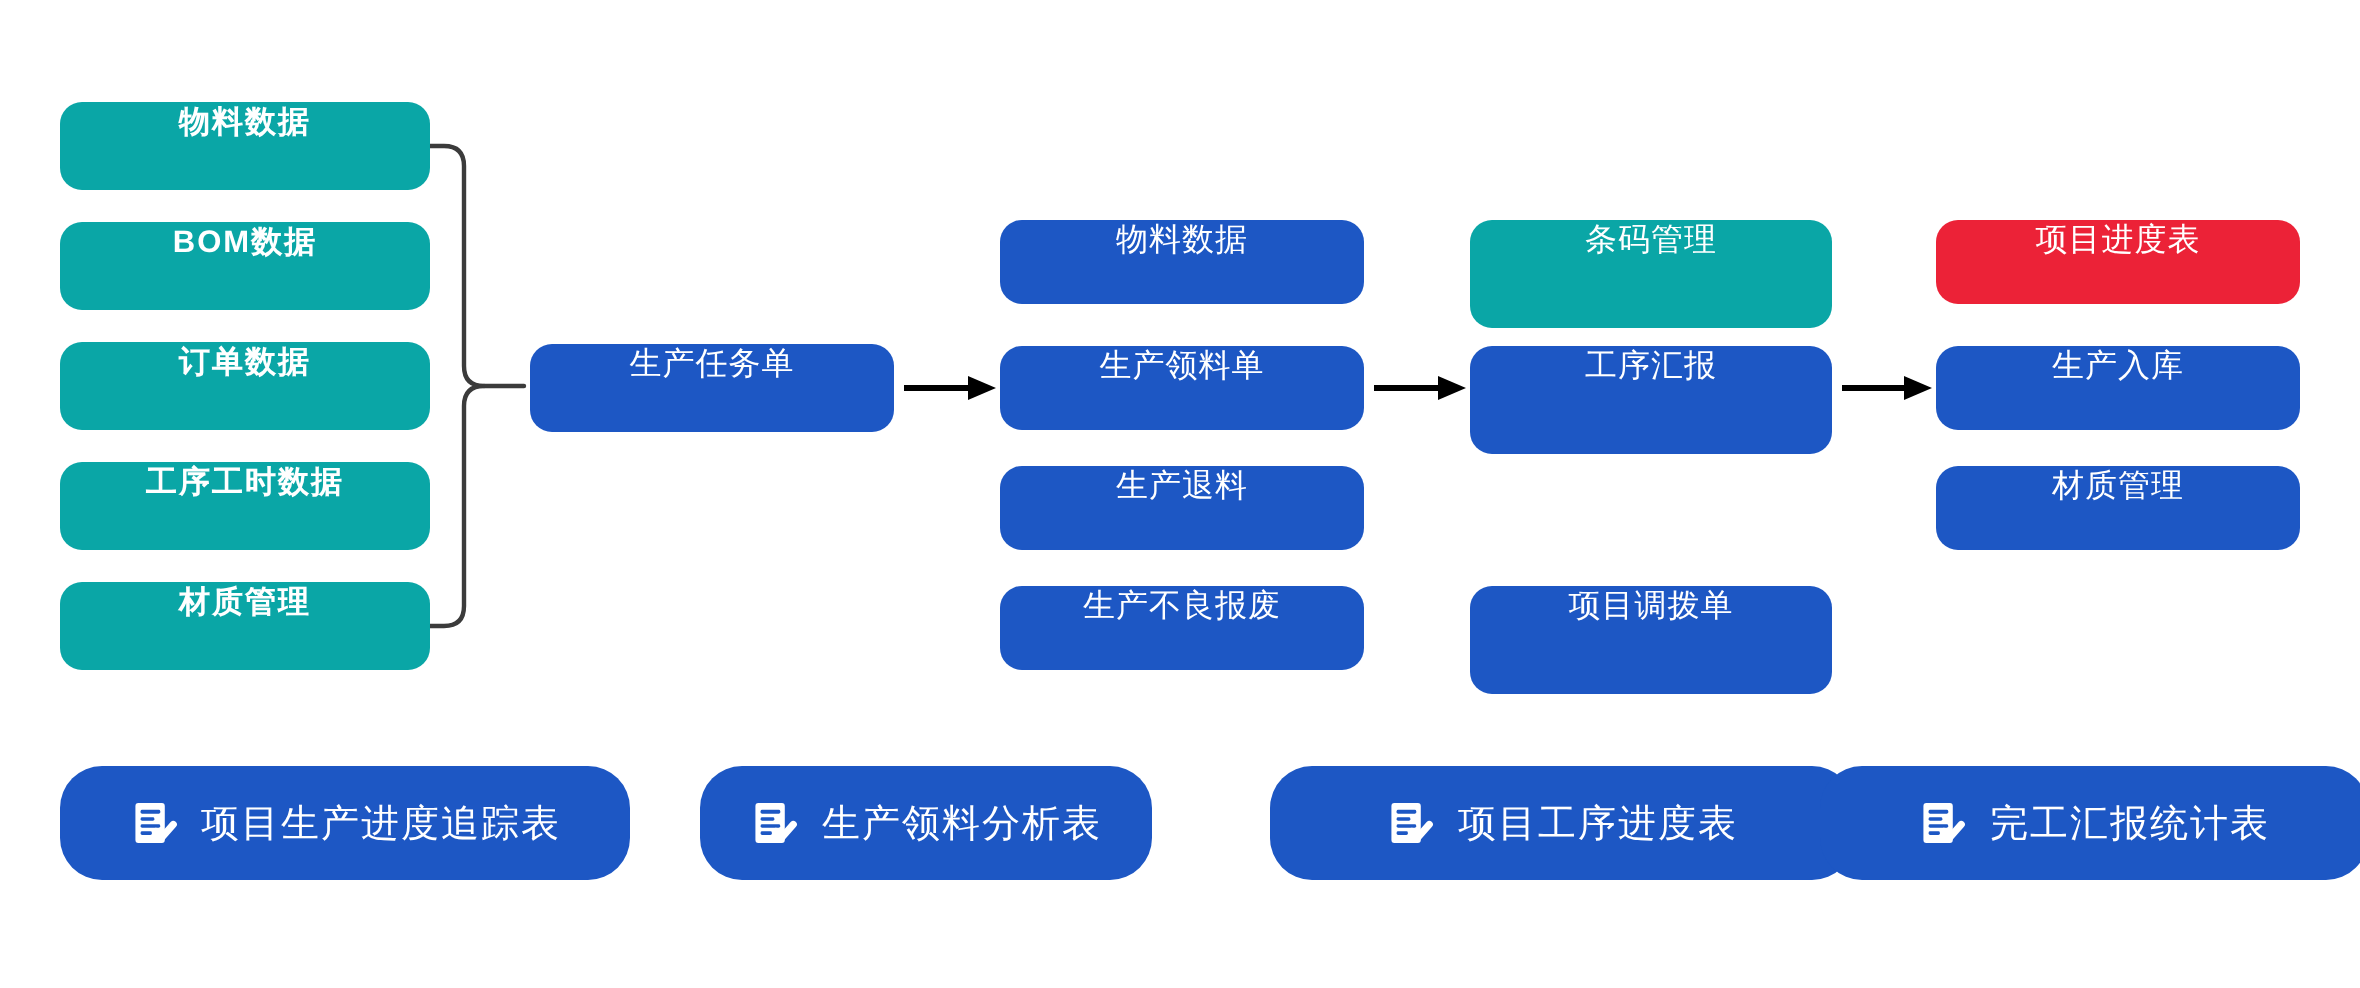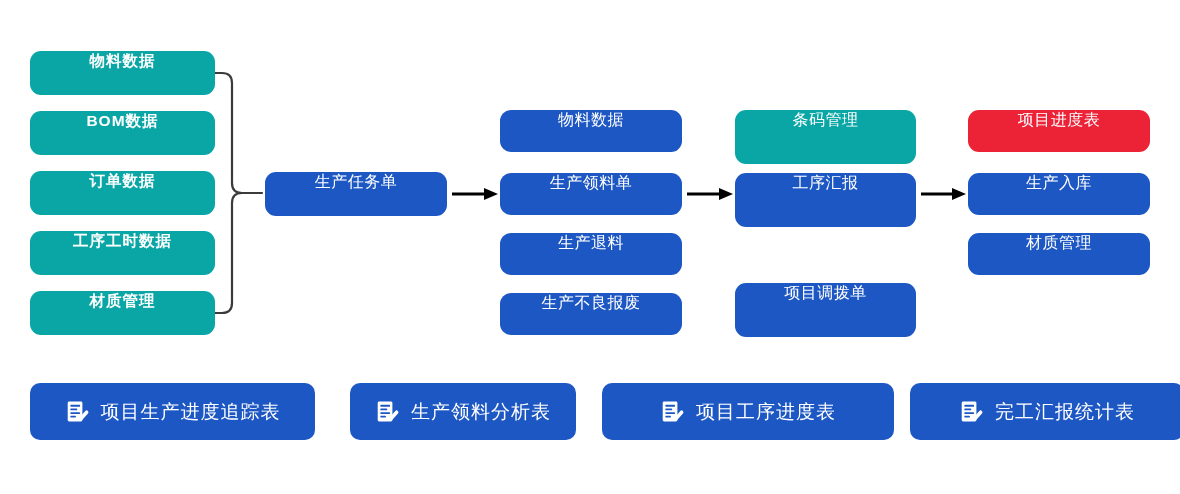--- a/index.html
+++ b/index.html
@@ -43,21 +43,21 @@
   .col-2    { left: 500px; width: 182px; height: 42px; }
   .col-3    { left: 735px; width: 181px; height: 54px; }
   .col-4    { left: 968px; width: 182px; height: 42px; }
 
   
   .report {
     position: absolute;
     box-sizing: border-box;
     height: 57px;
     background: #1d57c4;
-    border-radius: 10px;
+    border-radius: 21px;
     display: flex;
     align-items: center;
     justify-content: center;
     gap: 11px;
     color: #ffffff;
     font-size: 19px;
     letter-spacing: 1px;
     white-space: nowrap;
     user-select: none;
   }
@@ -139,21 +139,21 @@
   <div class="node blue col-2" style="top:293px">
     <span>生产不良报废</span>
   </div>
 
   <div class="node teal col-3" style="top:110px">
     <span>条码管理</span>
   </div>
   <div class="node blue col-3" style="top:173px">
     <span>工序汇报</span>
   </div>
-  <div class="node blue col-3" style="top:283px">
+  <div class="node blue col-3" style="top:293px">
     <span>项目调拨单</span>
   </div>
 
   <div class="node blue col-4" style="top:173px">
     <span>生产入库</span>
   </div>
   <div class="node red col-4" style="top:110px">
     <span>项目进度表</span>
   </div>
   <div class="node blue col-4" style="top:233px">
@@ -179,21 +179,21 @@
                H4 a1.4 1.4 0 0 1 -1.4 -1.4 V3.8 A1.4 1.4 0 0 1 4 2.4 z" fill="#ffffff"></path>
       <rect x="5.1" y="5.6" width="9.4" height="1.9" rx="0.7" fill="#1d57c4"></rect>
       <rect x="5.1" y="9.2" width="6.6" height="1.7" rx="0.7" fill="#1d57c4"></rect>
       <rect x="5.1" y="12.6" width="9.4" height="1.7" rx="0.7" fill="#1d57c4"></rect>
       <rect x="5.1" y="16.0" width="5.4" height="1.7" rx="0.7" fill="#1d57c4"></rect>
       <path d="M12.4 16.1 l2.8 2.9 l5.6 -6.3" fill="none" stroke="#ffffff" stroke-width="3.4" stroke-linecap="round" stroke-linejoin="round"></path>
     </svg>
     <span>生产领料分析表</span>
   </div>
 
-  <div class="report" style="left:602px; top:383px; width:292px">
+  <div class="report" style="left:635px; top:383px; width:292px">
     <svg class="doc-icon" viewBox="0 0 24 24">
       <path d="M4 2.4 h11.3 a1.4 1.4 0 0 1 1.4 1.4 v16.4 a1.4 1.4 0 0 1 -1.4 1.4
                H4 a1.4 1.4 0 0 1 -1.4 -1.4 V3.8 A1.4 1.4 0 0 1 4 2.4 z" fill="#ffffff"></path>
       <rect x="5.1" y="5.6" width="9.4" height="1.9" rx="0.7" fill="#1d57c4"></rect>
       <rect x="5.1" y="9.2" width="6.6" height="1.7" rx="0.7" fill="#1d57c4"></rect>
       <rect x="5.1" y="12.6" width="9.4" height="1.7" rx="0.7" fill="#1d57c4"></rect>
       <rect x="5.1" y="16.0" width="5.4" height="1.7" rx="0.7" fill="#1d57c4"></rect>
       <path d="M12.4 16.1 l2.8 2.9 l5.6 -6.3" fill="none" stroke="#ffffff" stroke-width="3.4" stroke-linecap="round" stroke-linejoin="round"></path>
     </svg>
     <span>项目工序进度表</span>

